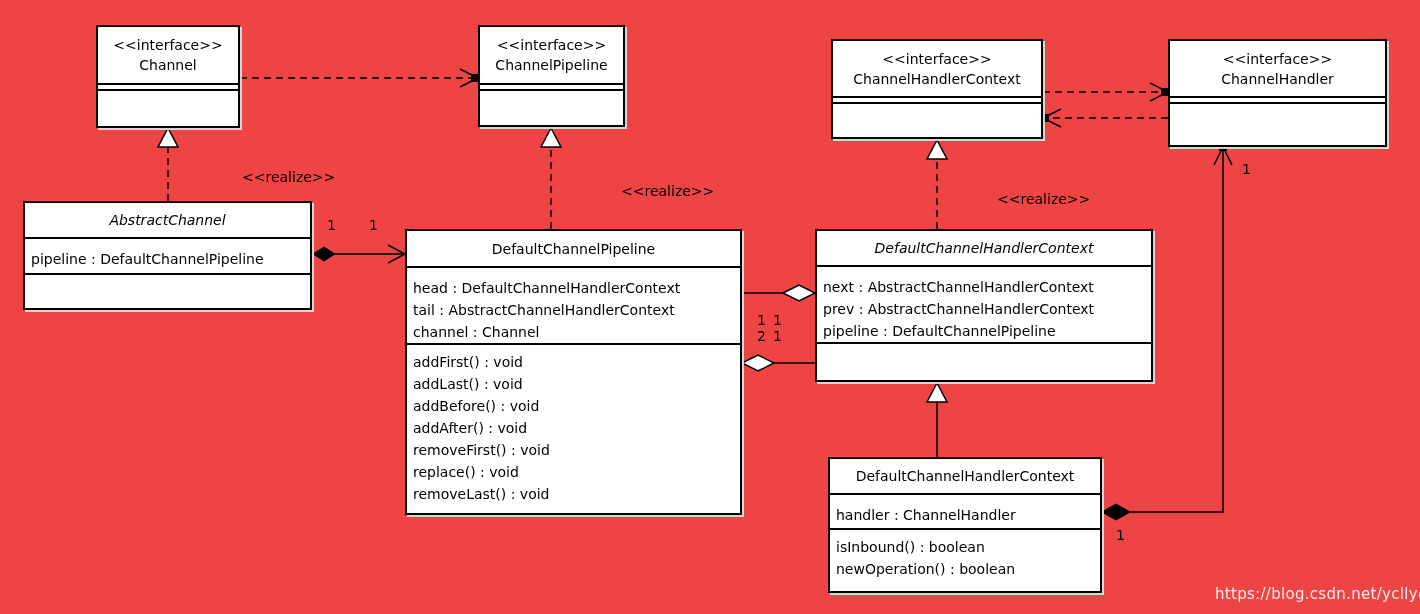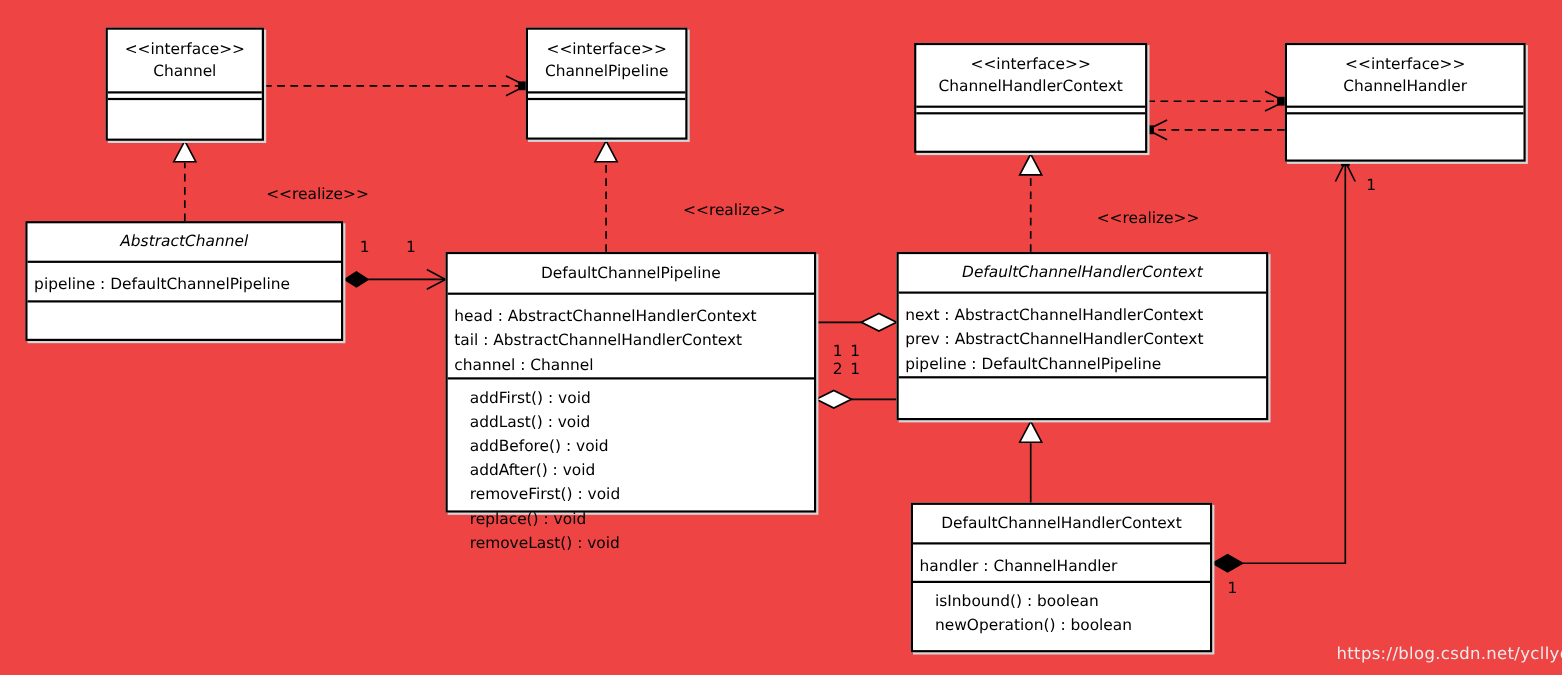--- a/index.html
+++ b/index.html
@@ -17,21 +17,21 @@
     position:absolute;z-index:2;box-sizing:border-box;
     border:2px solid #000;background:#fff;
     box-shadow:2px 2px 0 #d6d6d6;
     display:flex;flex-direction:column;
     font-size:14px;
   }
   .cmp-title{display:flex;flex-direction:column;align-items:center;justify-content:center;flex:0 0 auto;}
   .t-line{height:20px;line-height:20px;white-space:nowrap;}
   .abstract-name{font-style:italic;}
   .cmp-attrs{border-top:2px solid #000;padding:9px 6px 0 6px;box-sizing:border-box;flex:0 0 auto;}
-  .cmp-ops{border-top:2px solid #000;padding:6px 6px 0 20px;box-sizing:border-box;flex:1 1 auto;}
+  .cmp-ops{border-top:2px solid #000;padding:6px 6px 0 6px;box-sizing:border-box;flex:1 1 auto;}
   .iface .cmp-spacer{border-top:2px solid #000;height:4px;flex:0 0 auto;}
   .line{height:22px;line-height:22px;white-space:nowrap;}
   .lbl{position:absolute;z-index:3;font-size:14px;white-space:nowrap;}
   .watermark{
     position:absolute;z-index:3;left:1215px;top:585px;width:198px;
     text-align:right;font-size:15px;color:#ececec;letter-spacing:.3px;
   }
 </style>
 </head>
 <body>
@@ -141,26 +141,26 @@
   <div class="uml-class" style="left:23px;top:201px;width:289px;height:109px">
     <div class="cmp-title" style="flex:0 0 34px">
       <div class="t-line abstract-name">AbstractChannel</div>
     </div>
     <div class="cmp-attrs" style="flex:0 0 36px">
       <div class="line">pipeline : DefaultChannelPipeline</div>
     </div>
     <div class="cmp-ops"></div>
   </div>
 
-  <div class="uml-class" style="left:405px;top:229px;width:337px;height:237px">
+  <div class="uml-class" style="left:405px;top:229px;width:337px;height:286px">
     <div class="cmp-title" style="flex:0 0 35px">
       <div class="t-line">DefaultChannelPipeline</div>
     </div>
     <div class="cmp-attrs" style="flex:0 0 77px">
-      <div class="line">head : AbstractChannelHandlerContext</div>
+      <div class="line">head : DefaultChannelHandlerContext</div>
       <div class="line">tail : AbstractChannelHandlerContext</div>
       <div class="line">channel : Channel</div>
     </div>
     <div class="cmp-ops">
       <div class="line">addFirst() : void</div>
       <div class="line">addLast() : void</div>
       <div class="line">addBefore() : void</div>
       <div class="line">addAfter() : void</div>
       <div class="line">removeFirst() : void</div>
       <div class="line">replace() : void</div>

